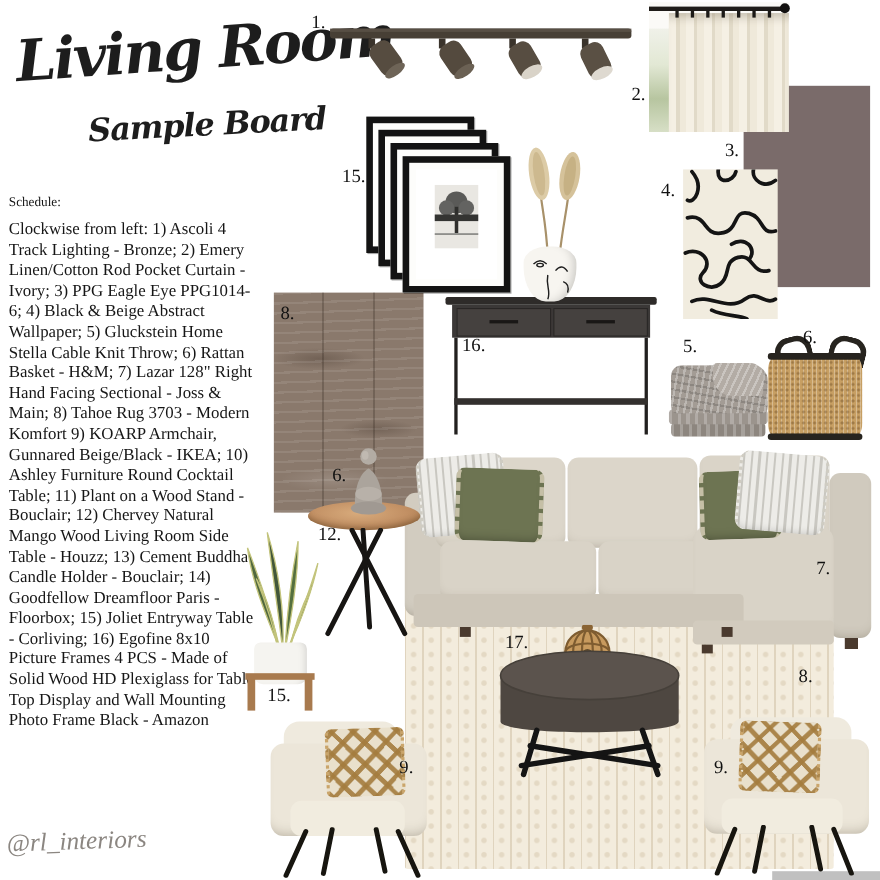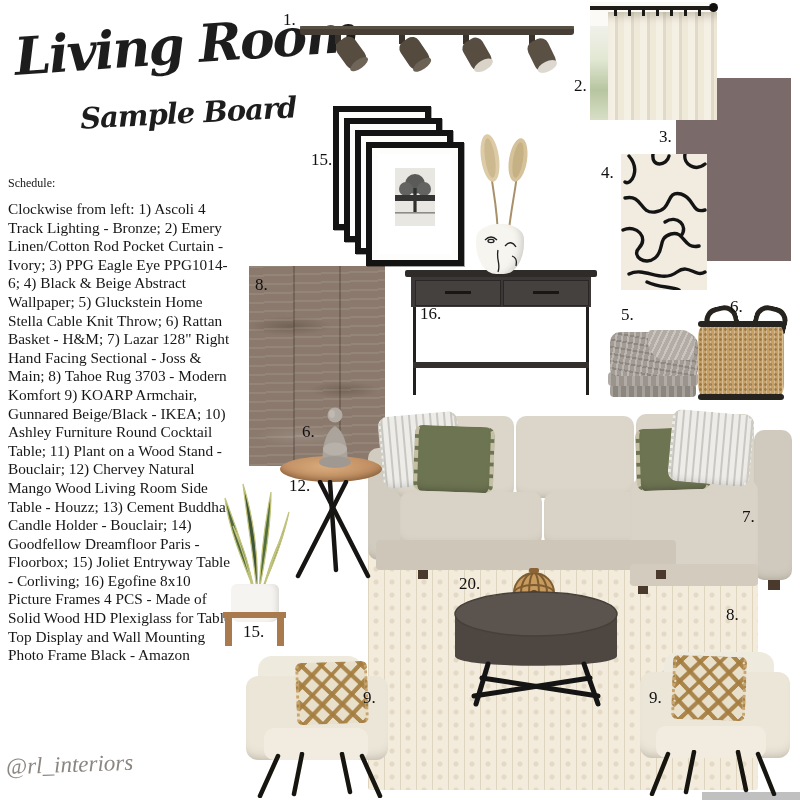--- a/index.html
+++ b/index.html
@@ -368,21 +368,21 @@
   <div class="abs num" style="left:283px;top:10px;">1.</div>
   <div class="abs num" style="left:574px;top:76px;">2.</div>
   <div class="abs num" style="left:659px;top:127px;">3.</div>
   <div class="abs num" style="left:601px;top:163px;">4.</div>
   <div class="abs num" style="left:621px;top:305px;">5.</div>
   <div class="abs num" style="left:730px;top:297px;">6.</div>
   <div class="abs num" style="left:742px;top:507px;">7.</div>
   <div class="abs num" style="left:726px;top:605px;">8.</div>
   <div class="abs num" style="left:363px;top:688px;">9.</div>
   <div class="abs num" style="left:649px;top:688px;">9.</div>
-  <div class="abs num" style="left:459px;top:574px;">20.</div>
+  <div class="abs num" style="left:459px;top:574px;">17.</div>
   <div class="abs num" style="left:243px;top:622px;">15.</div>
   <div class="abs num" style="left:289px;top:476px;">12.</div>
   <div class="abs num" style="left:302px;top:422px;">6.</div>
   <div class="abs num" style="left:255px;top:275px;">8.</div>
   <div class="abs num" style="left:420px;top:304px;">16.</div>
   <div class="abs num" style="left:311px;top:150px;">15.</div>
 
   <div class="abs watermark" style="left:6px;top:752px;">@rl_interiors</div>
   <div class="abs corner-strip" style="left:702px;top:792px;width:98px;height:8px;"></div>
 

